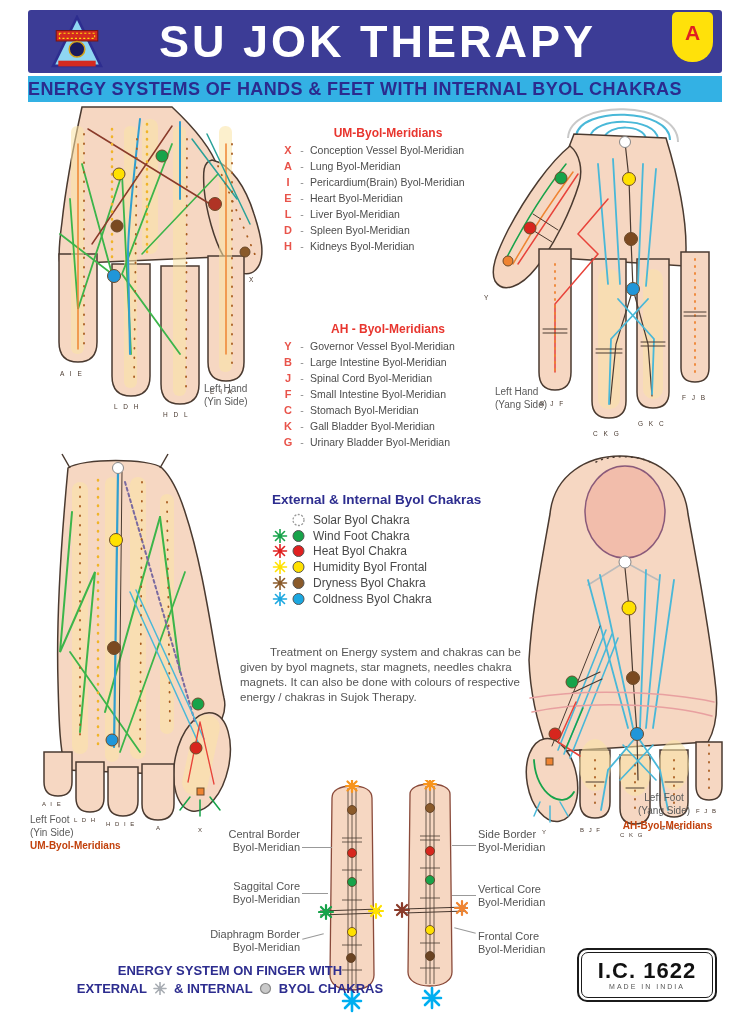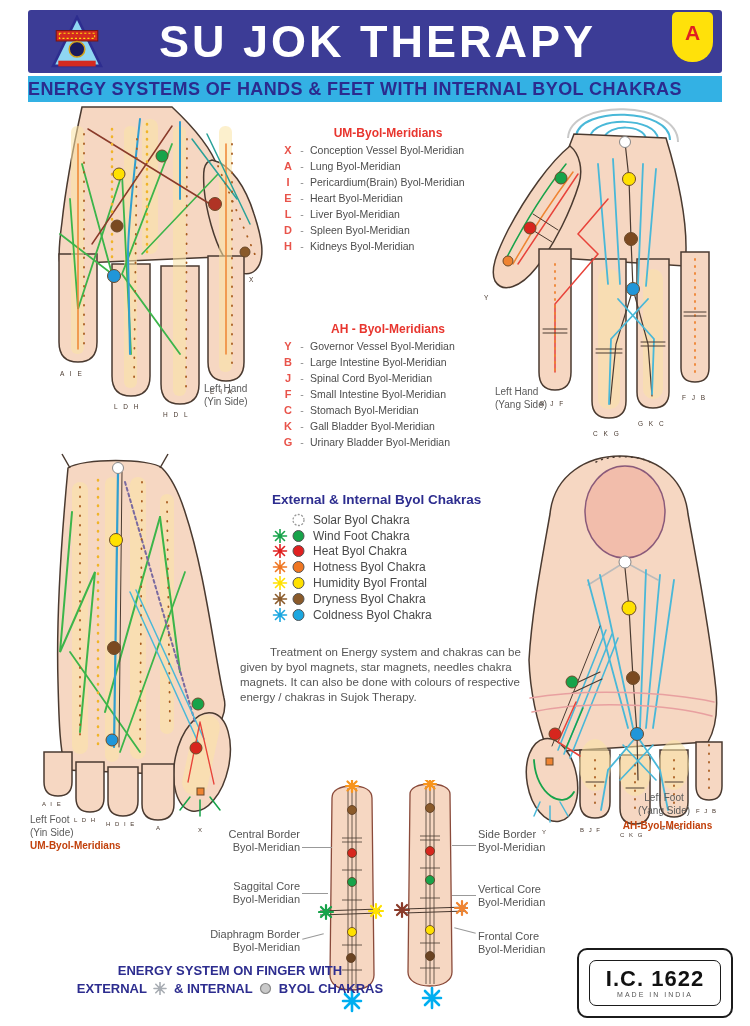--- a/index.html
+++ b/index.html
@@ -27,21 +27,21 @@
   .chakra-row svg{display:block;}
   .chakra-star{width:16px;margin-right:3px;}
   .chakra-dot{width:15px;margin-right:7px;}
   
   .para{width:282px;font-size:11.5px;line-height:1.3;color:#555555;text-indent:30px;}
   .caption{font-size:10px;line-height:1.25;color:#5a5a5a;}
   .fig-label{font-size:10px;font-weight:800;color:#c2410c;}
   .finger-label{font-size:11px;line-height:1.2;color:#555555;}
   .connector{height:1px;background:#999999;}
   .footer-text{width:400px;text-align:center;color:#2d2d8f;font-weight:800;font-size:13px;line-height:1.4;}
-  .stamp{left:577px;top:948px;width:132px;height:46px;border:2px solid #1b1b1b;border-radius:10px;padding:10px;}
+  .stamp{left:577px;top:948px;width:132px;height:46px;border:2px solid #1b1b1b;border-radius:10px;padding:2px;}
   .stamp-inner{width:100%;height:100%;border:1.5px solid #1b1b1b;border-radius:7px;box-sizing:border-box;
                display:flex;flex-direction:column;align-items:center;justify-content:center;}
   .stamp-code{font-size:22px;font-weight:800;color:#111111;letter-spacing:1px;line-height:1;}
   .stamp-made{font-size:7px;color:#555555;letter-spacing:2px;margin-top:1px;}
   svg text{font-family:"Liberation Sans",sans-serif;}
 </style>
 </head>
 <body>
 
 <div id="page">
@@ -406,29 +406,20 @@
     <div class="chakra-row">
       <svg class="chakra-star" width="16" height="14" viewBox="0 0 16 14">
         <path d="M8,0.5 L8,13.5 M1.5,7 L14.5,7 M3.5,2.5 L12.5,11.5 M12.5,2.5 L3.5,11.5" stroke-width="1.6" stroke-linecap="round" stroke="#e02020"></path>
         </svg>
       <svg class="chakra-dot" width="15" height="14" viewBox="0 0 15 14">
         <circle cx="7.5" cy="7" r="5.5" stroke="#555555" stroke-width="1" fill="#e02020"></circle>
         </svg>
       <span>Heat Byol Chakra</span>
       </div>
 
-    <div class="chakra-row">
-      <svg class="chakra-star" width="16" height="14" viewBox="0 0 16 14">
-        <path d="M8,0.5 L8,13.5 M1.5,7 L14.5,7 M3.5,2.5 L12.5,11.5 M12.5,2.5 L3.5,11.5" stroke-width="1.6" stroke-linecap="round" stroke="#ef7622"></path>
-        </svg>
-      <svg class="chakra-dot" width="15" height="14" viewBox="0 0 15 14">
-        <circle cx="7.5" cy="7" r="5.5" stroke="#555555" stroke-width="1" fill="#ef7622"></circle>
-        </svg>
-      <span>Hotness Byol Chakra</span>
-      </div>
 
     <div class="chakra-row">
       <svg class="chakra-star" width="16" height="14" viewBox="0 0 16 14">
         <path d="M8,0.5 L8,13.5 M1.5,7 L14.5,7 M3.5,2.5 L12.5,11.5 M12.5,2.5 L3.5,11.5" stroke-width="1.6" stroke-linecap="round" stroke="#ffe100"></path>
         </svg>
       <svg class="chakra-dot" width="15" height="14" viewBox="0 0 15 14">
         <circle cx="7.5" cy="7" r="5.5" stroke="#555555" stroke-width="1" fill="#ffe100"></circle>
         </svg>
       <span>Humidity Byol Frontal</span>
       </div>

